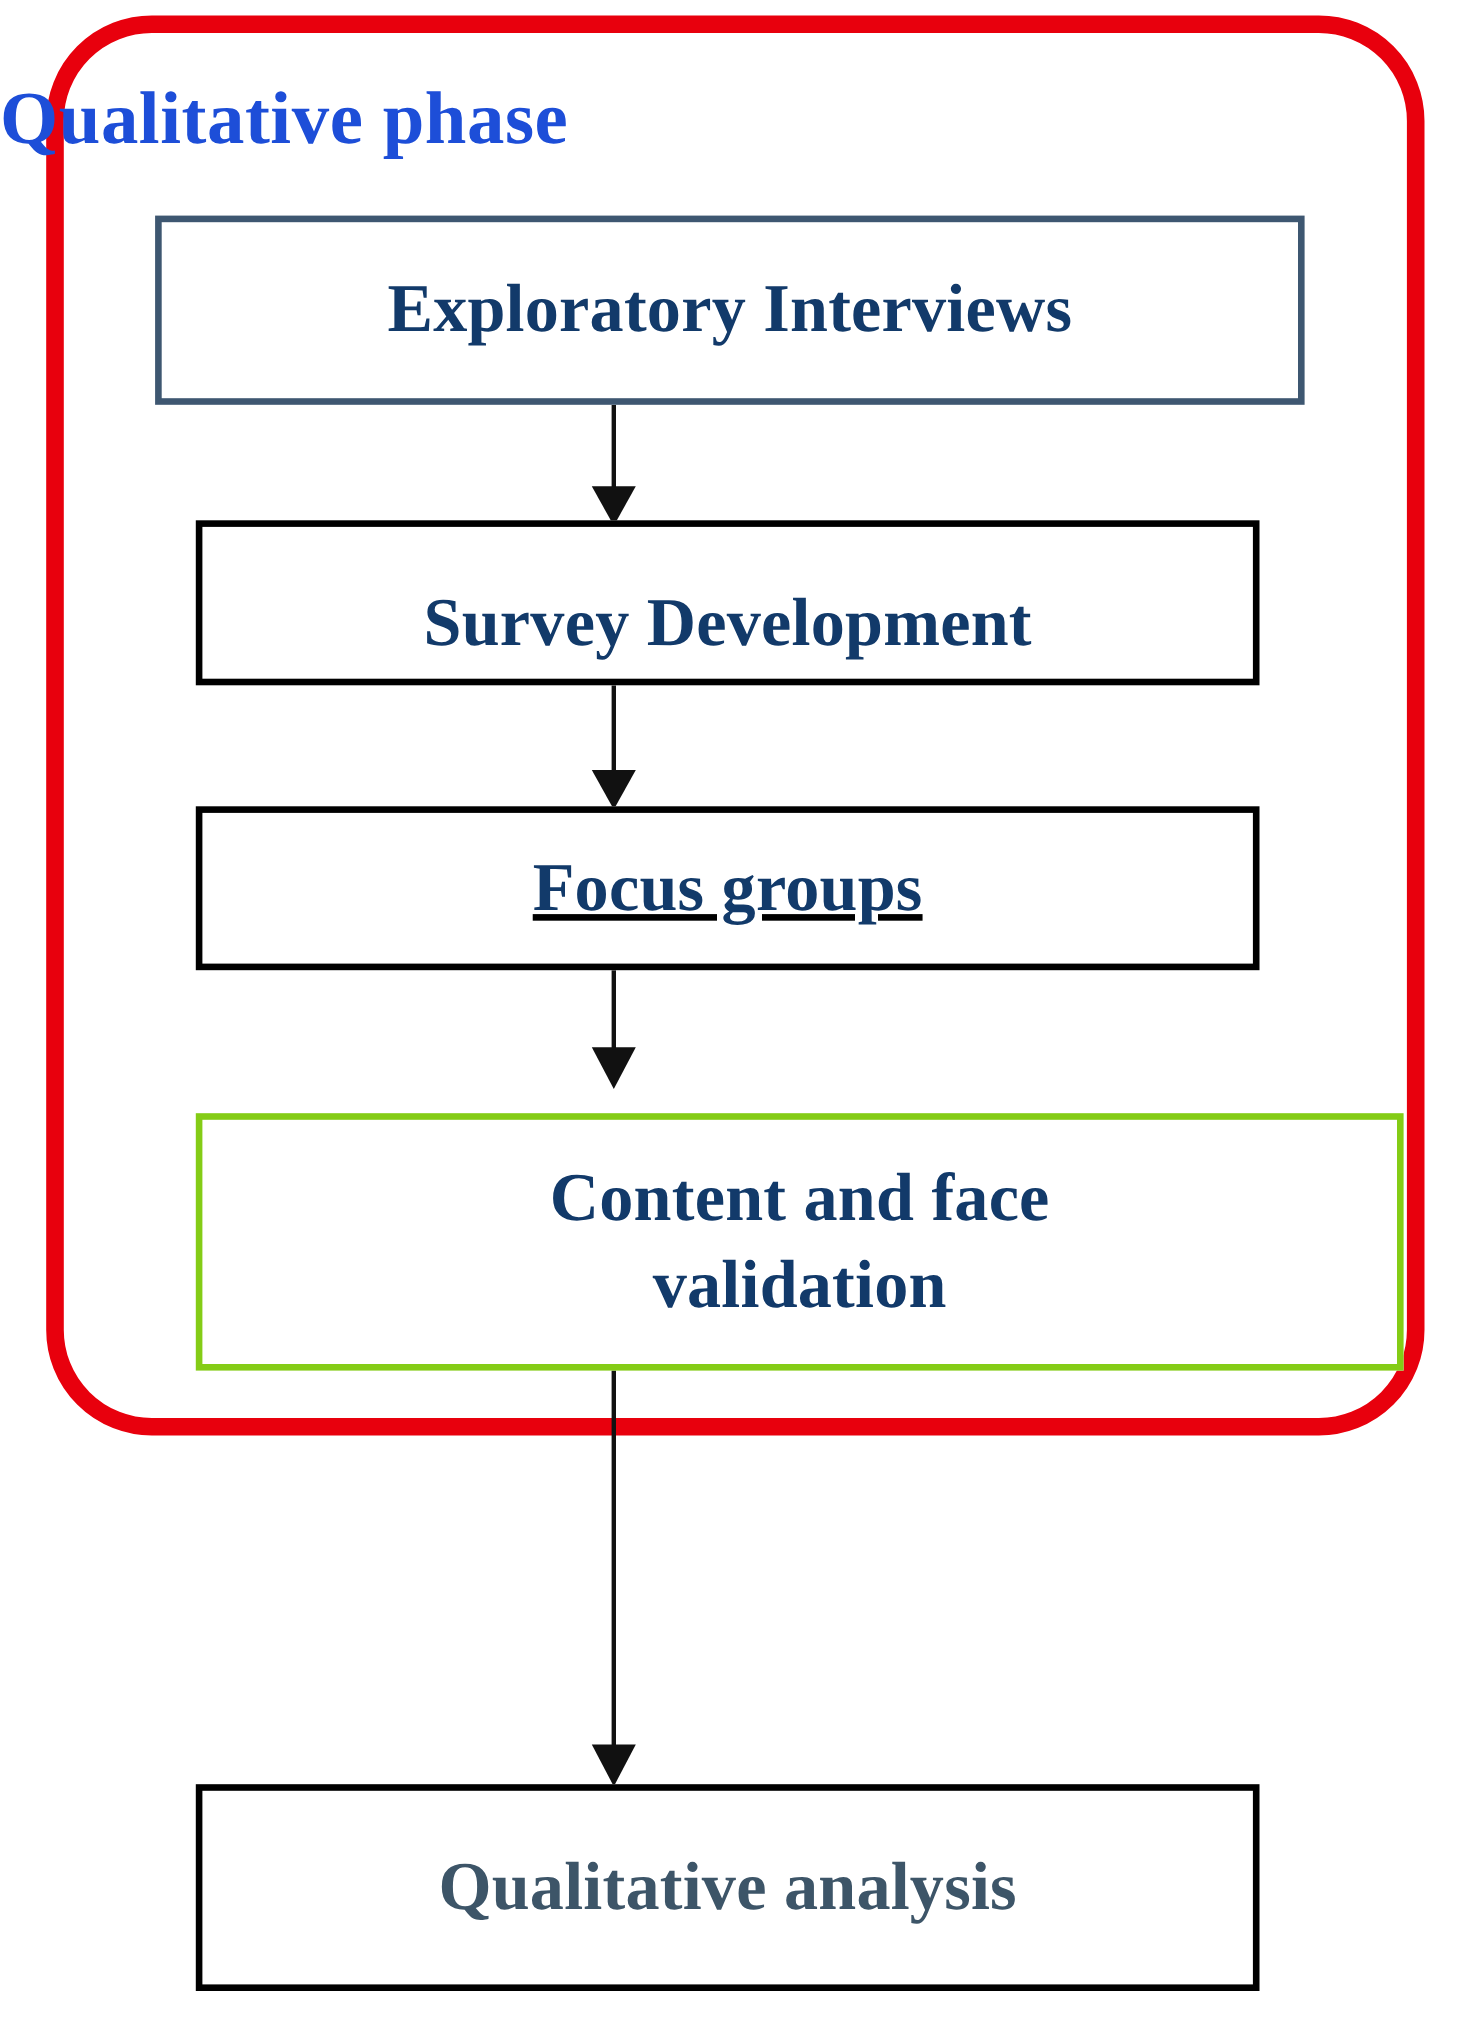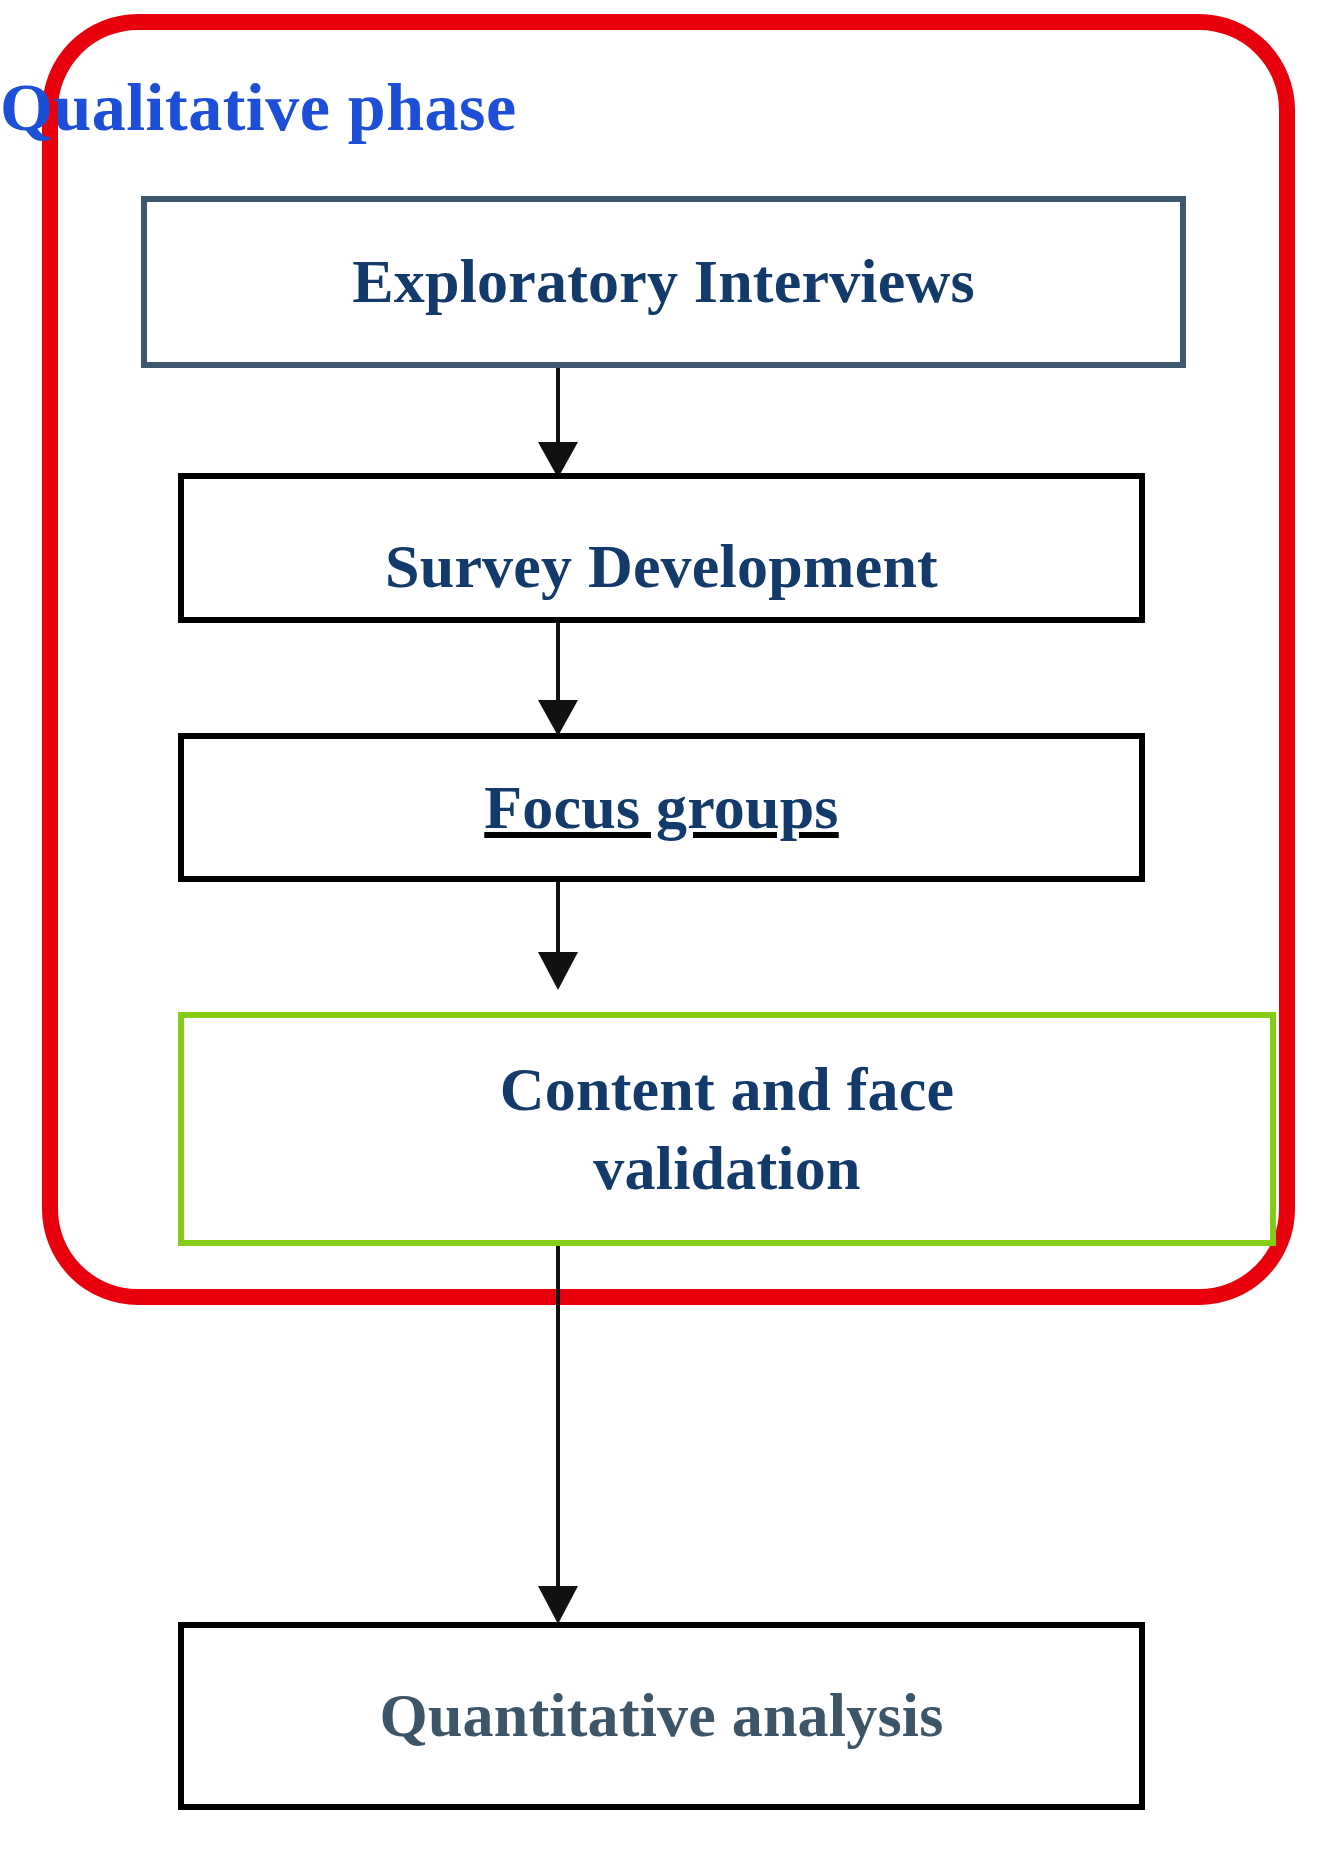--- a/index.html
+++ b/index.html
@@ -152,16 +152,16 @@
   <div class="node" id="node-focus">
     <span class="node-label" style="color:#123a6a;">Focus groups</span>
   </div>
 
   <div class="node" id="node-validation">
     <span class="node-label" style="color:#123a6a;">Content and face
 validation</span>
   </div>
 
   <div class="node" id="node-quant">
-    <span class="node-label" style="color:#3d5568;">Quantitative analysis</span>
+    <span class="node-label" style="color:#3d5568;">Qualitative analysis</span>
   </div>
 
 </div>
 
 </body></html>

